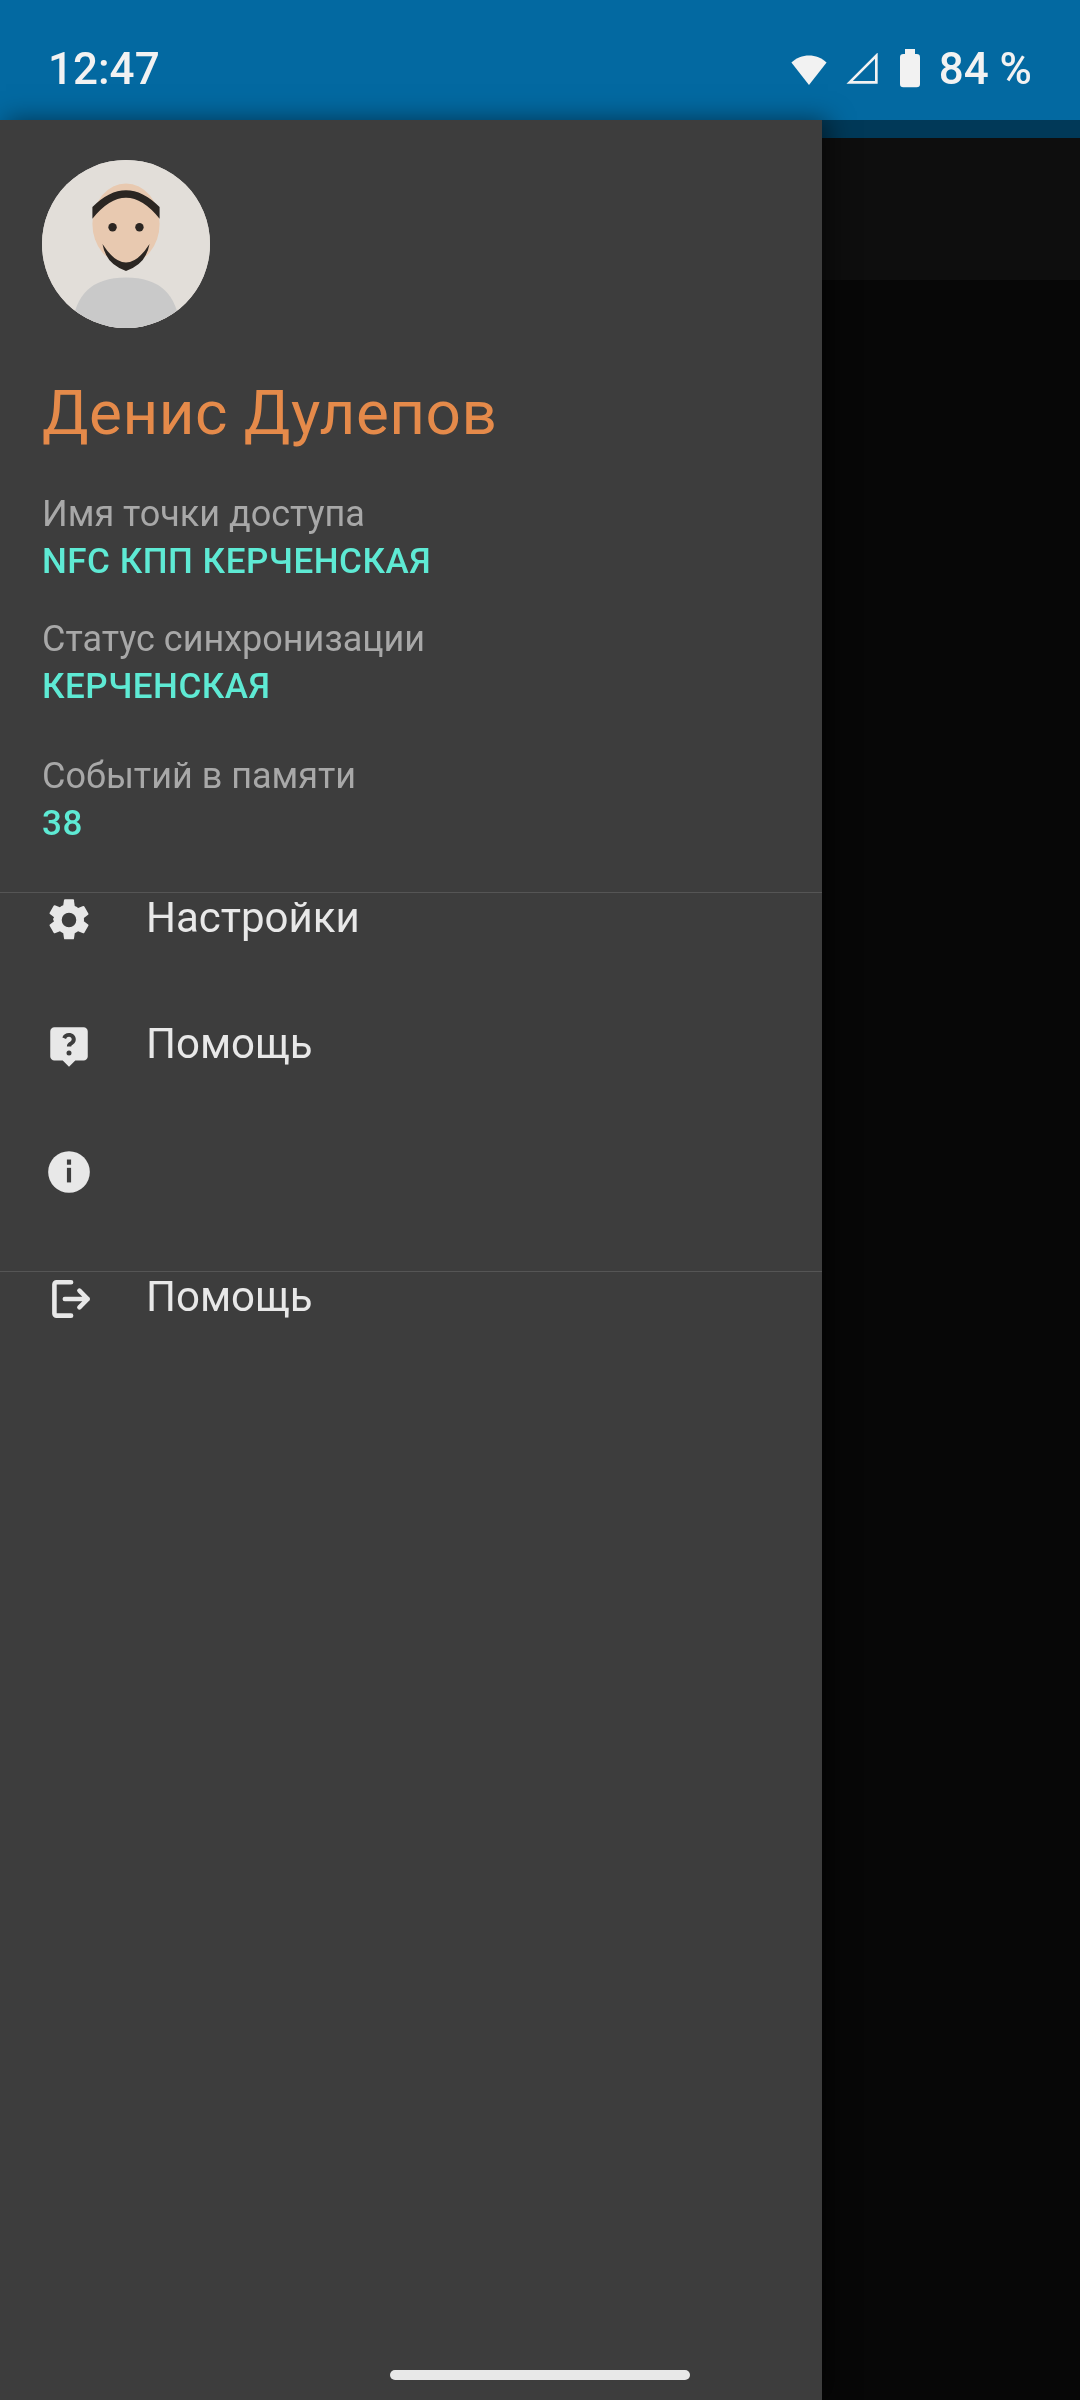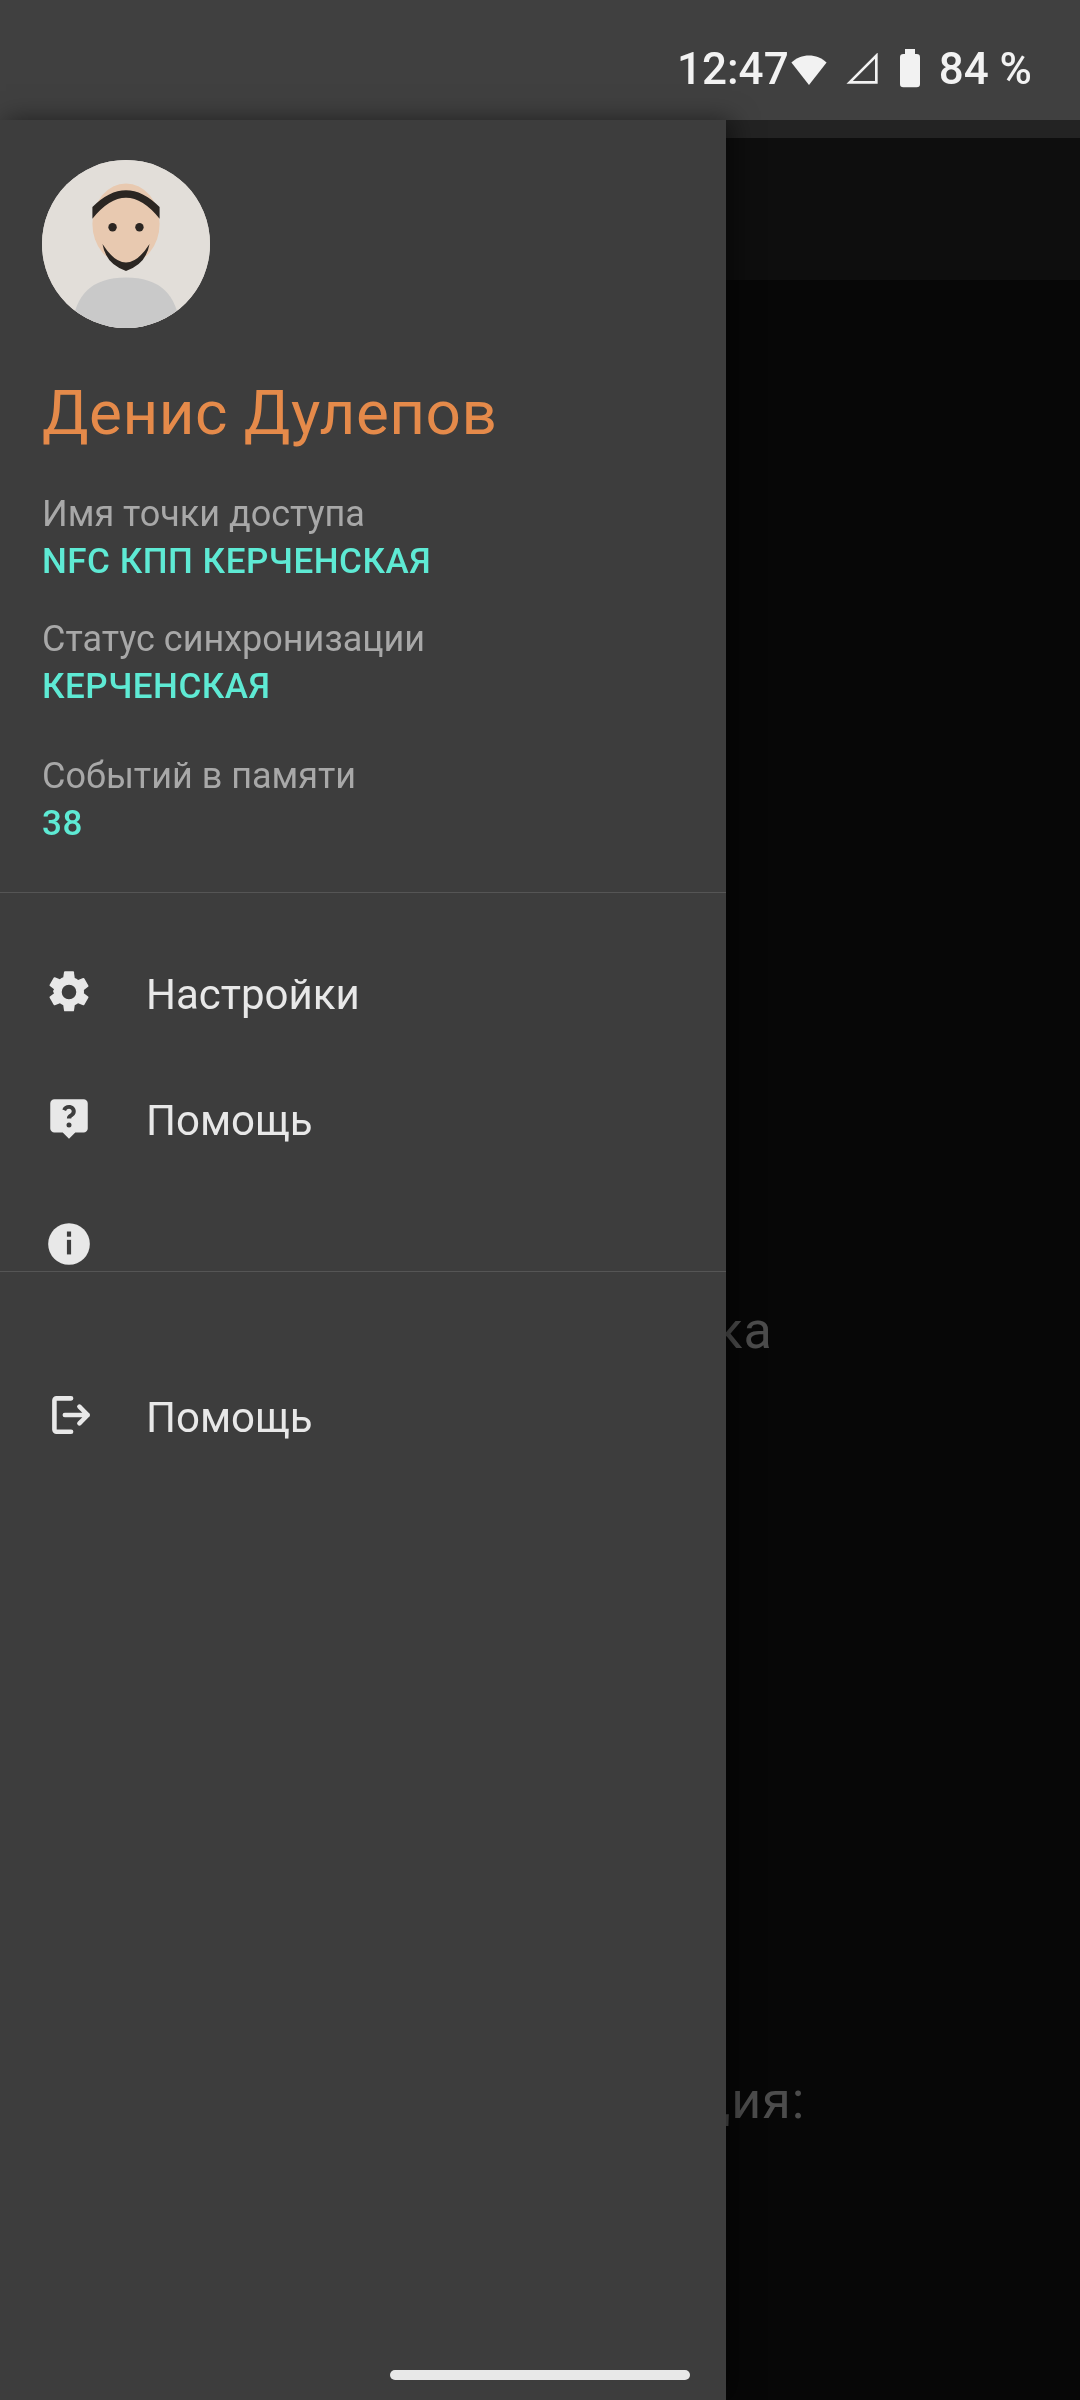--- a/index.html
+++ b/index.html
@@ -3,26 +3,26 @@
 <meta charset="utf-8">
 <style>
   * { margin: 0; padding: 0; box-sizing: border-box; }
   html, body { width: 1080px; height: 2400px; overflow: hidden; font-family: -apple-system, Roboto, "Segoe UI", sans-serif; }
   body { background: #0d0d0d; position: relative; color: #e8e8e8; }
 
   
   .statusbar {
     position: absolute; top: 0; left: 0; right: 0;
     height: 138px;
-    display: flex; align-items: center; justify-content: flex-end;
+    display: flex; align-items: center; justify-content: space-between;
     padding: 0 48px;
     color: #f2f2f2;
     font-size: 44px;
     font-weight: 500;
-    background: #404040;
+    background: #0369a1;
     z-index: 5;
   }
   .statusbar .right { display: flex; align-items: center; gap: 16px; }
   .statusbar svg { display: block; }
 
   
   .main-behind {
     position: absolute; top: 120px; left: 0; right: 0; bottom: 0;
     background: #0d0d0d;
     padding: 40px;
@@ -39,21 +39,21 @@
   
   .scrim {
     position: absolute; top: 120px; left: 0; right: 0; bottom: 0;
     background: rgba(0,0,0,0.45);
     z-index: 8;
   }
 
   
   .drawer {
     position: absolute; top: 120px; left: 0; bottom: 0;
-    width: 726px;
+    width: 822px;
     background: #3d3d3d;
     z-index: 10;
     display: flex; flex-direction: column;
     box-shadow: 6px 0 24px rgba(0,0,0,0.5);
   }
 
   .drawer-header {
     padding: 40px 42px 48px 42px;
     border-bottom: 1px solid #555;
   }
@@ -76,21 +76,21 @@
     letter-spacing: 0.5px;
   }
 
   .info-block { margin-bottom: 36px; }
   .info-block:last-child { margin-bottom: 0; margin-top: 48px; }
   .info-label { color: #a8a8a8; font-size: 36px; margin-bottom: 6px; }
   .info-value { color: #5eead4; font-size: 35px; font-weight: 500; letter-spacing: 0.5px; }
 
   .menu-section { border-bottom: 1px solid #555; }
   .menu-item {
-    display: flex; align-items: flex-end;
+    display: flex; align-items: flex-start;
     height: 126px;
     padding: 0 42px;
     gap: 50px;
     cursor: pointer;
   }
   .menu-item .icon-slot {
     width: 54px; height: 54px;
     display: flex; align-items: center; justify-content: center;
     color: #e8e8e8;
   }

